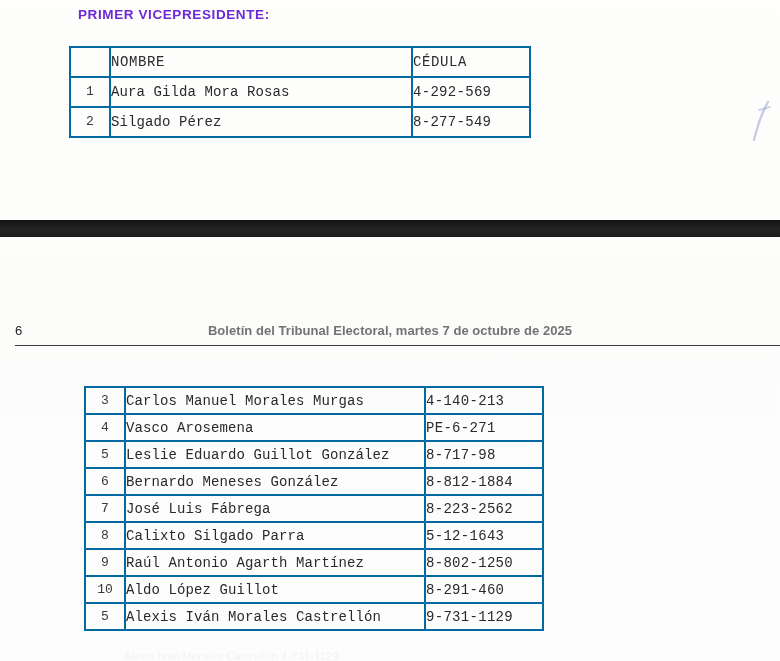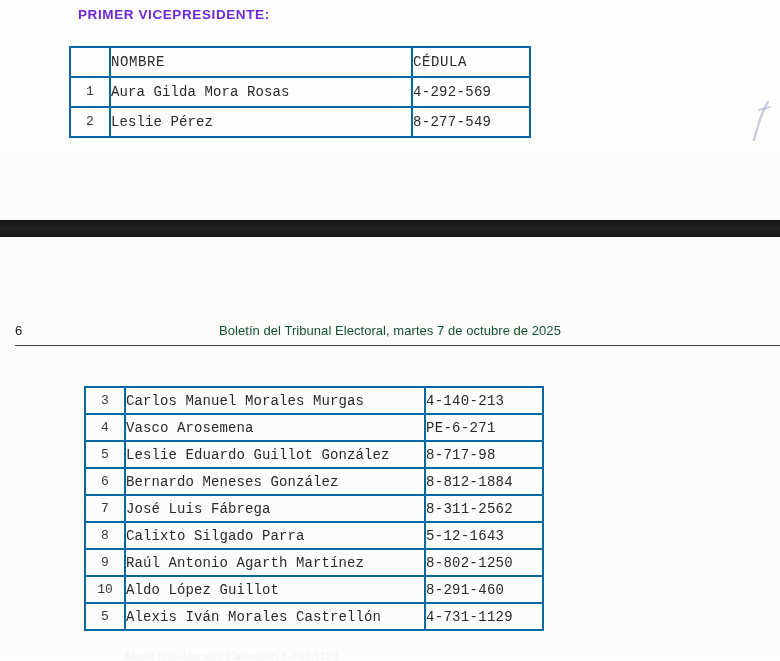--- a/index.html
+++ b/index.html
@@ -117,22 +117,22 @@
     font-size: 13px;
     color: #1e1e20;
   }
   .running-head .running-title {
     position: absolute;
     left: 0;
     top: 0;
     width: 780px;
     text-align: center;
     font-size: 13px;
-    font-weight: normal;
-    color: #14532d;
+    font-weight: bold;
+    color: #737373;
     letter-spacing: 0.05px;
   }
   .running-rule {
     position: absolute;
     left: 15px;
     top: 345px;
     width: 765px;
     height: 1px;
     background: #3c3c3e;
   }
@@ -191,21 +191,21 @@
         <td class="cell-name cell-head">NOMBRE</td>
         <td class="cell-ced cell-head">CÉDULA</td>
       </tr>
       <tr>
         <td class="cell-num">1</td>
         <td class="cell-name">Aura Gilda Mora Rosas</td>
         <td class="cell-ced">4-292-569</td>
       </tr>
       <tr>
         <td class="cell-num">2</td>
-        <td class="cell-name">Leslie Pérez</td>
+        <td class="cell-name">Silgado Pérez</td>
         <td class="cell-ced">8-277-549</td>
       </tr>
     </tbody>
   </table>
 
   <div class="margin-mark">
     <svg width="26" height="52" viewBox="0 0 26 52" aria-hidden="true">
       <path d="M20 4 C14 14, 10 26, 6 42" stroke="#9aa0d0" stroke-width="2.2" fill="none" stroke-linecap="round" opacity="0.55"></path>
       <path d="M11 12 L22 9" stroke="#9aa0d0" stroke-width="2" fill="none" stroke-linecap="round" opacity="0.45"></path>
     </svg>
@@ -242,40 +242,40 @@
         <td class="cell-ced">8-717-98</td>
       </tr>
       <tr>
         <td class="cell-num">6</td>
         <td class="cell-name">Bernardo Meneses González</td>
         <td class="cell-ced">8-812-1884</td>
       </tr>
       <tr>
         <td class="cell-num">7</td>
         <td class="cell-name">José Luis Fábrega</td>
-        <td class="cell-ced">8-311-2562</td>
+        <td class="cell-ced">8-223-2562</td>
       </tr>
       <tr>
         <td class="cell-num">8</td>
         <td class="cell-name">Calixto Silgado Parra</td>
         <td class="cell-ced">5-12-1643</td>
       </tr>
       <tr>
         <td class="cell-num">9</td>
         <td class="cell-name">Raúl Antonio Agarth Martínez</td>
         <td class="cell-ced">8-802-1250</td>
       </tr>
       <tr>
         <td class="cell-num">10</td>
         <td class="cell-name">Aldo López Guillot</td>
         <td class="cell-ced">8-291-460</td>
       </tr>
       <tr>
         <td class="cell-num">5</td>
         <td class="cell-name">Alexis Iván Morales Castrellón</td>
-        <td class="cell-ced">4-731-1129</td>
+        <td class="cell-ced">9-731-1129</td>
       </tr>
     </tbody>
   </table>
 
   <div class="clipped-bottom-text">Alexis Iván Morales Castrellón 4-731-1129</div>
 
 </div>
 
 </body></html>

